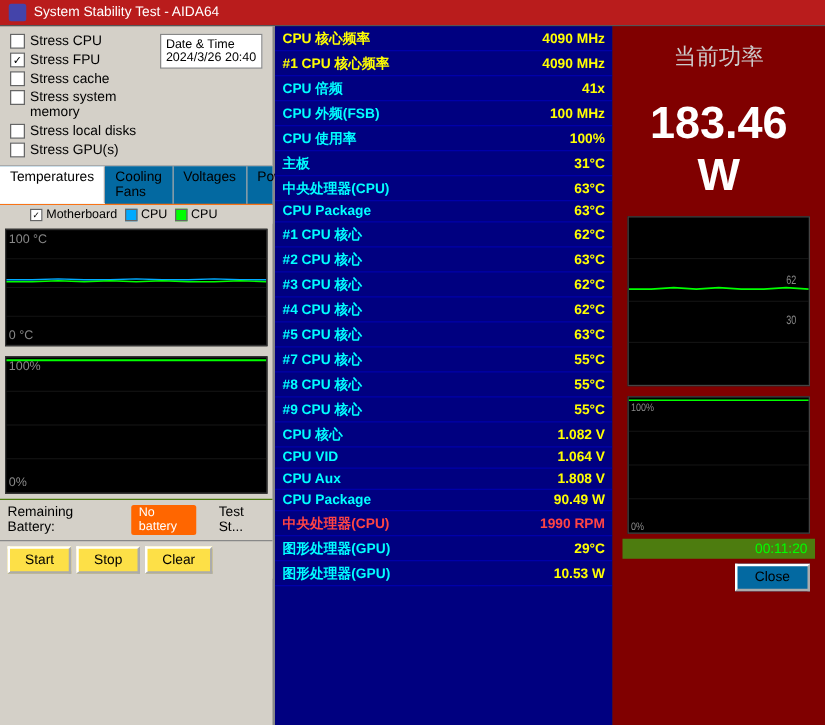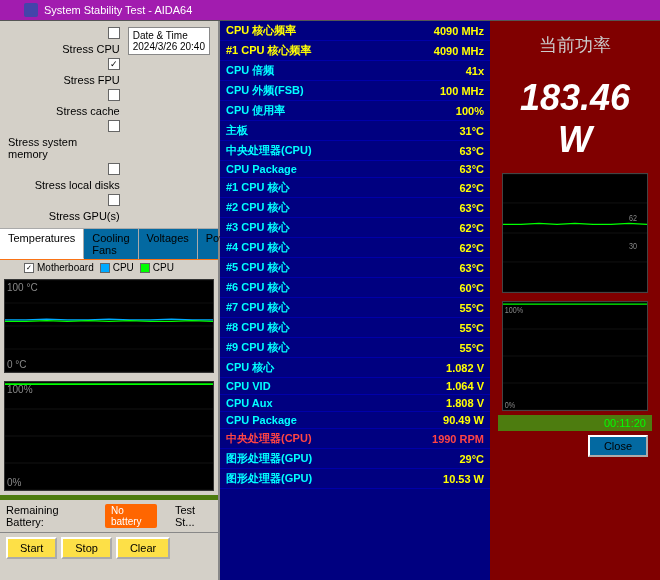--- a/index.html
+++ b/index.html
@@ -6,23 +6,23 @@
     body {
       width: 660px;
       height: 580px;
       background: #2d2d2d;
       font-family: 'Arial', sans-serif;
       font-size: 12px;
       overflow: hidden;
     }
 
     .title-bar {
-      background: #a21caf;
+      background: #b91c1c;
       color: #fff;
-      padding: 3px 24px;
+      padding: 3px 7px;
       font-size: 11px;
       display: flex;
       align-items: center;
       gap: 6px;
       border-bottom: 1px solid #555;
     }
     .title-bar-icon {
       width: 14px;
       height: 14px;
       background: #4444aa;
@@ -55,25 +55,24 @@
 
     .stress-checkboxes {
       display: flex;
       flex-direction: column;
       gap: 3px;
       flex: 1;
     }
 
     .checkbox-row {
       display: flex;
-      align-items: flex-end;
+      align-items: flex-start;
       gap: 4px;
       font-size: 11px;
       color: #000;
-      flex-direction: column;
     }
 
     .checkbox-box {
       width: 12px;
       height: 12px;
       border: 1px solid #666;
       background: #fff;
       display: inline-flex;
       align-items: center;
       justify-content: center;
@@ -171,21 +170,21 @@
       width: 100%;
       height: 100%;
     }
 
     .battery-bar {
       display: flex;
       align-items: center;
       gap: 18px;
       padding: 4px 6px;
       background: #d4d0c8;
-      border-top: 5px solid #4d7c0f;
+      border-top: 1px solid #4d7c0f;
       font-size: 11px;
     }
     .battery-badge {
       background: #ff6600;
       color: #fff;
       padding: 1px 6px;
       font-size: 10px;
       border-radius: 2px;
     }
 
@@ -265,25 +264,24 @@
       font-size: 18px;
       margin-bottom: 20px;
       text-align: center;
     }
 
     .power-value {
       color: #ffffff;
       font-size: 36px;
       font-weight: bold;
       text-align: center;
-      font-style: italic;
     }
 
     .right-graph-top {
-      height: 120px;
+      height: 136px;
       background: #000;
       border: 1px solid #444;
       margin: 4px;
       position: relative;
     }
     .right-graph-bottom {
       height: 110px;
       background: #000;
       border: 1px solid #444;
       margin: 4px;
@@ -482,24 +480,20 @@
           </tr>
           <tr>
             <td>#4 CPU 核心</td>
             <td>62°C</td>
           </tr>
           <tr>
             <td>#5 CPU 核心</td>
             <td>63°C</td>
           </tr>
           <tr>
-            <td>#6 CPU 核心</td>
-            <td>60°C</td>
-          </tr>
-          <tr>
             <td>#7 CPU 核心</td>
             <td>55°C</td>
           </tr>
           <tr>
             <td>#8 CPU 核心</td>
             <td>55°C</td>
           </tr>
           <tr>
             <td>#9 CPU 核心</td>
             <td>55°C</td>

